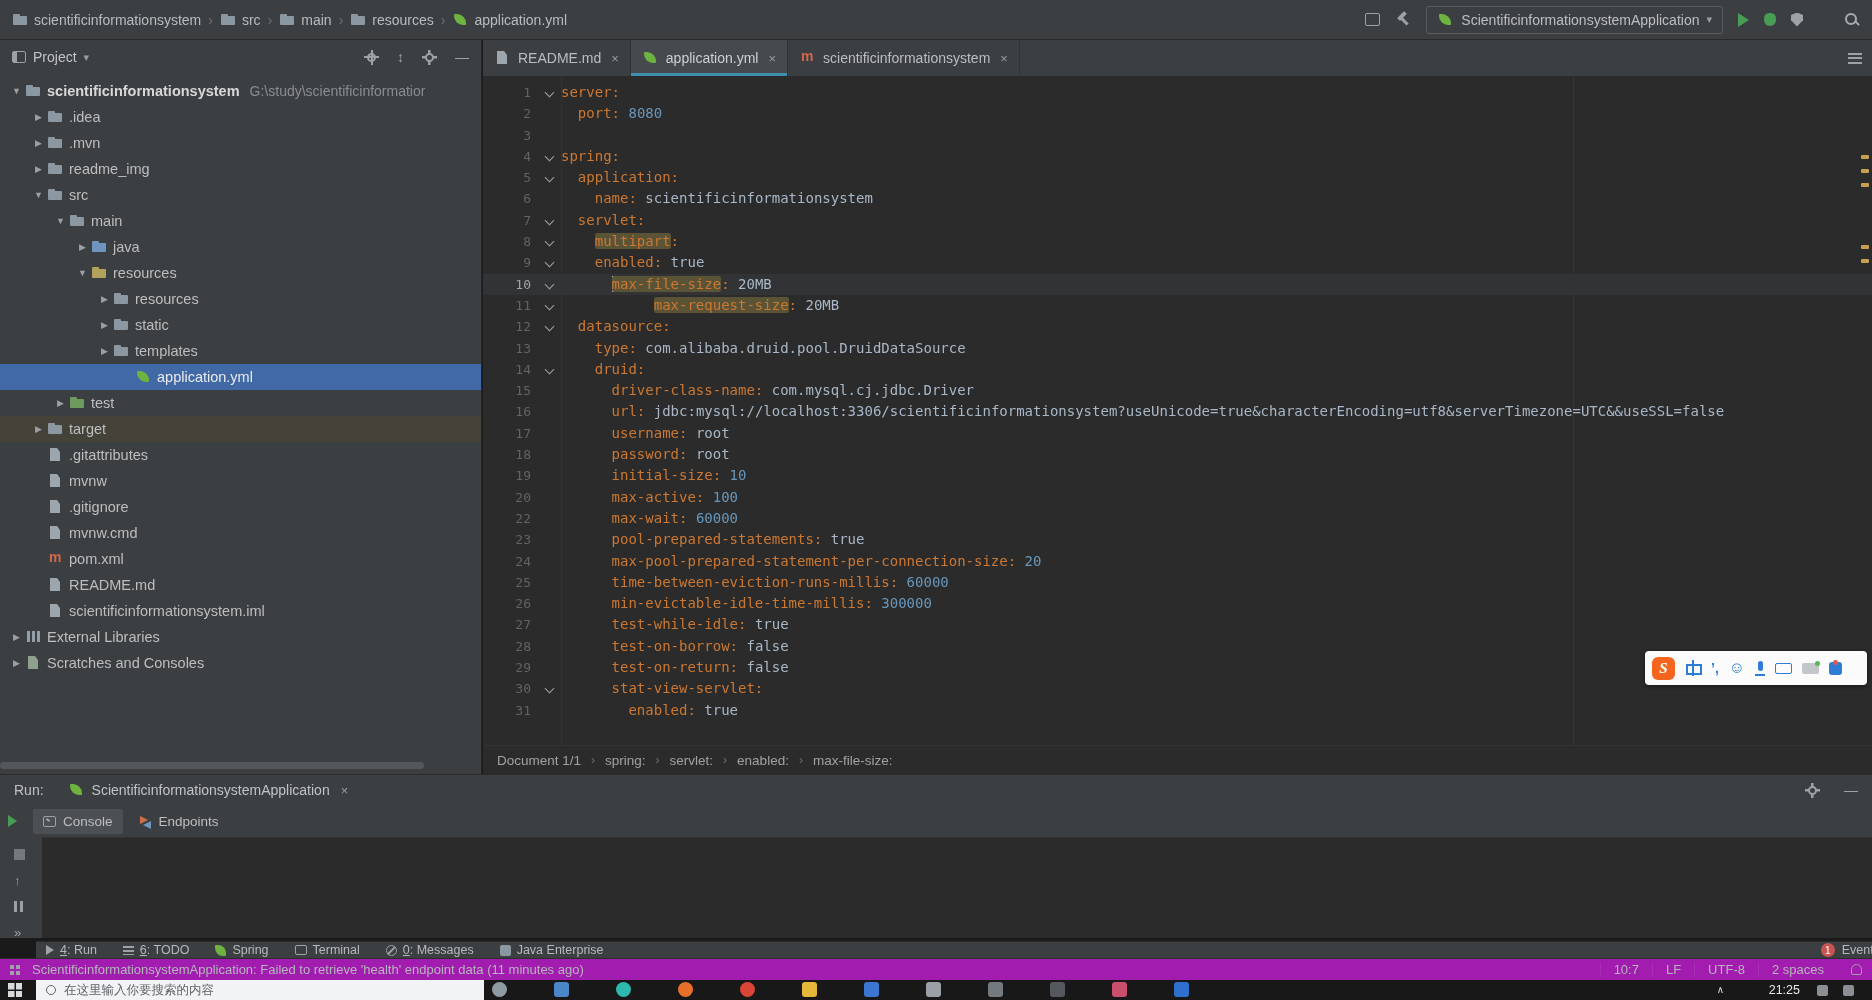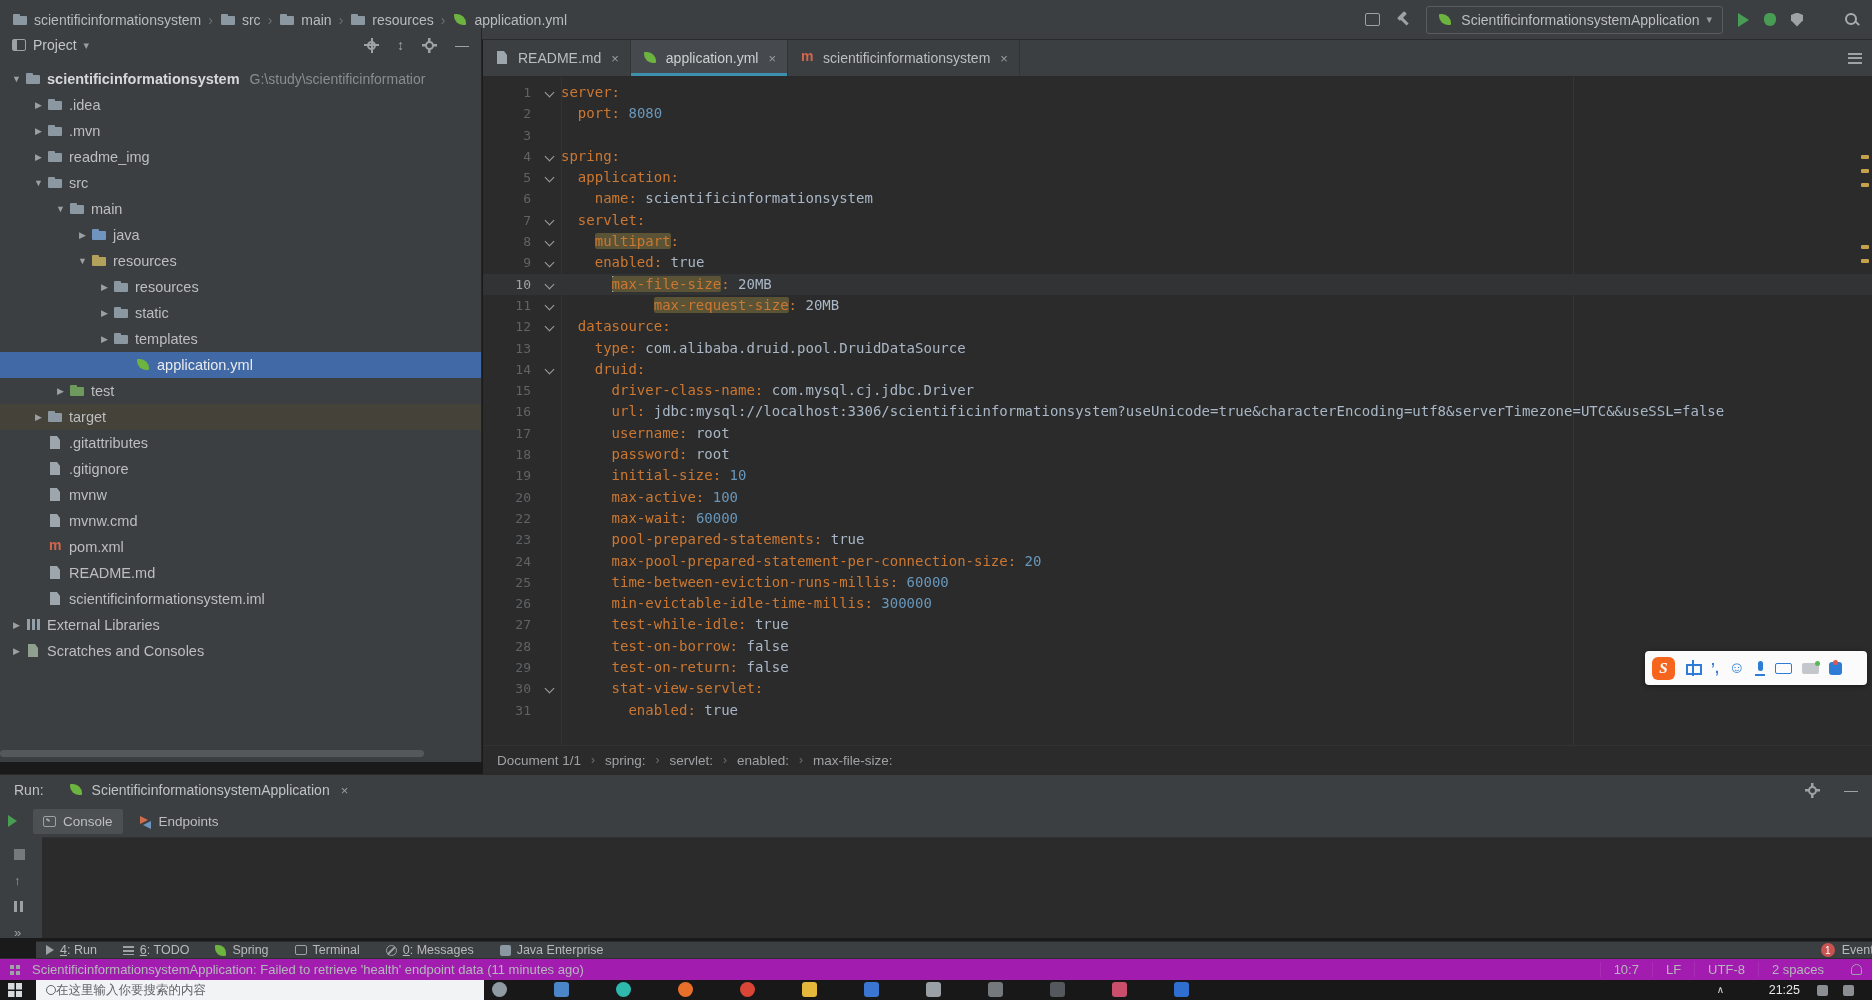--- a/index.html
+++ b/index.html
@@ -54,21 +54,21 @@
           display:flex;align-items:center;padding:0 12px;box-sizing:border-box;}
   #crumbs{display:flex;align-items:center;gap:5px;font-size:14px;color:#b8bcbf;}
   .crumb{display:flex;align-items:center;gap:5px;}
   .crumbsep{color:#6e7275;font-size:14px;padding:0 2px;}
   #topright{margin-left:auto;display:flex;align-items:center;gap:15px;}
   #runconfig{display:flex;align-items:center;gap:7px;border:1px solid #5a5d5f;border-radius:3px;height:26px;padding:0 10px;font-size:14px;color:#bcbfc2;}
   #runconfig .dd{color:#9a9da0;font-size:11px;}
   #searchev{margin-left:26px;}
 
   
-  #project{position:absolute;left:0;top:28px;width:482px;height:734px;background:#3c3f41;border-right:1px solid #252525;box-sizing:border-box;overflow:hidden;}
+  #project{position:absolute;left:0;top:40px;width:482px;height:734px;background:#3c3f41;border-right:1px solid #252525;box-sizing:border-box;overflow:hidden;}
   #pheader{height:34px;display:flex;align-items:center;padding:0 12px;font-size:14px;color:#c2c5c8;gap:7px;}
   #pheader .dd{color:#9a9da0;font-size:11px;}
   .ph-ic{width:14px;height:12px;border:1.5px solid #9fa2a5;border-radius:2px;display:inline-block;box-sizing:border-box;background:linear-gradient(90deg,#9fa2a5 4px,transparent 4px);}
   #pheader .right{margin-left:auto;display:flex;align-items:center;gap:18px;color:#9fa2a5;font-size:14px;}
   #ptree{position:absolute;left:0;right:0;top:38px;bottom:16px;overflow:hidden;font-size:14.5px;}
   .trow{height:26px;display:flex;align-items:center;color:#bcbec0;cursor:default;white-space:nowrap;}
   .trow .arrow{width:17px;flex:none;text-align:center;color:#9da0a2;font-size:9px;}
   .trow .lbl{margin-left:5px;}
   .trow .path{margin-left:10px;color:#8a8d90;font-size:14px;}
   .trow.sel{background:var(--selection);color:#e8eaec;}
@@ -148,21 +148,21 @@
       linear-gradient(#9fa2a5,#9fa2a5) 0 6px/4px 4px no-repeat,linear-gradient(#9fa2a5,#9fa2a5) 6px 6px/4px 4px no-repeat;}
   #sbright{margin-left:auto;display:flex;align-items:center;}
   .sb-item{padding:0 13px;border-left:1px solid rgba(255,255,255,0.07);}
   .sb-bell{width:11px;height:11px;border:1.5px solid #9fa2a5;border-radius:50% 50% 2px 2px;box-sizing:border-box;margin-left:14px;}
 
   
   #taskbar{position:absolute;left:0;top:980px;width:100%;height:20px;background:#181818;overflow:hidden;}
   .winlogo{position:absolute;left:8px;top:3px;width:14px;height:14px;background:
       linear-gradient(#d8dbde,#d8dbde) 0 0/6.5px 6.5px no-repeat,linear-gradient(#d8dbde,#d8dbde) 7.5px 0/6.5px 6.5px no-repeat,
       linear-gradient(#d8dbde,#d8dbde) 0 7.5px/6.5px 6.5px no-repeat,linear-gradient(#d8dbde,#d8dbde) 7.5px 7.5px/6.5px 6.5px no-repeat;}
-  #tsearch{position:absolute;left:36px;top:0;width:448px;height:20px;background:#f2f3f4;display:flex;align-items:center;padding:0 10px;box-sizing:border-box;color:#5f6368;font-size:12.5px;white-space:nowrap;overflow:hidden;}
+  #tsearch{position:absolute;left:36px;top:0;width:448px;height:20px;background:#f2f3f4;display:flex;align-items:center;gap:8px;padding:0 10px;box-sizing:border-box;color:#5f6368;font-size:12.5px;white-space:nowrap;overflow:hidden;}
   .tsearch-ic{width:10px;height:10px;border:1.5px solid #61656a;border-radius:50%;flex:none;box-sizing:border-box;}
   #ticons{position:absolute;left:492px;top:2px;display:flex;gap:47px;}
   #ticons span{width:15px;height:15px;display:inline-block;}
   #tbtime{position:absolute;right:72px;top:3px;color:#e6e8ea;font-size:12.5px;}
   .tb-chev{position:absolute;right:148px;top:4px;color:#d8dbde;font-size:10px;}
   .tb-blob{position:absolute;top:5px;width:11px;height:11px;background:#8b8f93;border-radius:2px;}
 
   
   #ime{position:absolute;left:1645px;top:651px;width:222px;height:34px;background:#fbfbfb;border-radius:4px;
        box-shadow:0 1px 5px rgba(0,0,0,0.45);display:flex;align-items:center;gap:10px;padding:0 7px;box-sizing:border-box;z-index:60;}
@@ -314,26 +314,26 @@
           <span class="lbl">target</span>
         </div>
         <div class="trow" style="padding-left: 30px;">
           <span class="arrow"></span>
           <span class="ic file"></span>
           <span class="lbl">.gitattributes</span>
         </div>
         <div class="trow" style="padding-left: 30px;">
           <span class="arrow"></span>
           <span class="ic file"></span>
+          <span class="lbl">mvnw</span>
+        </div>
+        <div class="trow" style="padding-left: 30px;">
+          <span class="arrow"></span>
+          <span class="ic file"></span>
           <span class="lbl">.gitignore</span>
-        </div>
-        <div class="trow" style="padding-left: 30px;">
-          <span class="arrow"></span>
-          <span class="ic file"></span>
-          <span class="lbl">mvnw</span>
         </div>
         <div class="trow" style="padding-left: 30px;">
           <span class="arrow"></span>
           <span class="ic file"></span>
           <span class="lbl">mvnw.cmd</span>
         </div>
         <div class="trow" style="padding-left: 30px;">
           <span class="arrow"></span>
           <span class="ic maven"></span>
           <span class="lbl">pom.xml</span>

